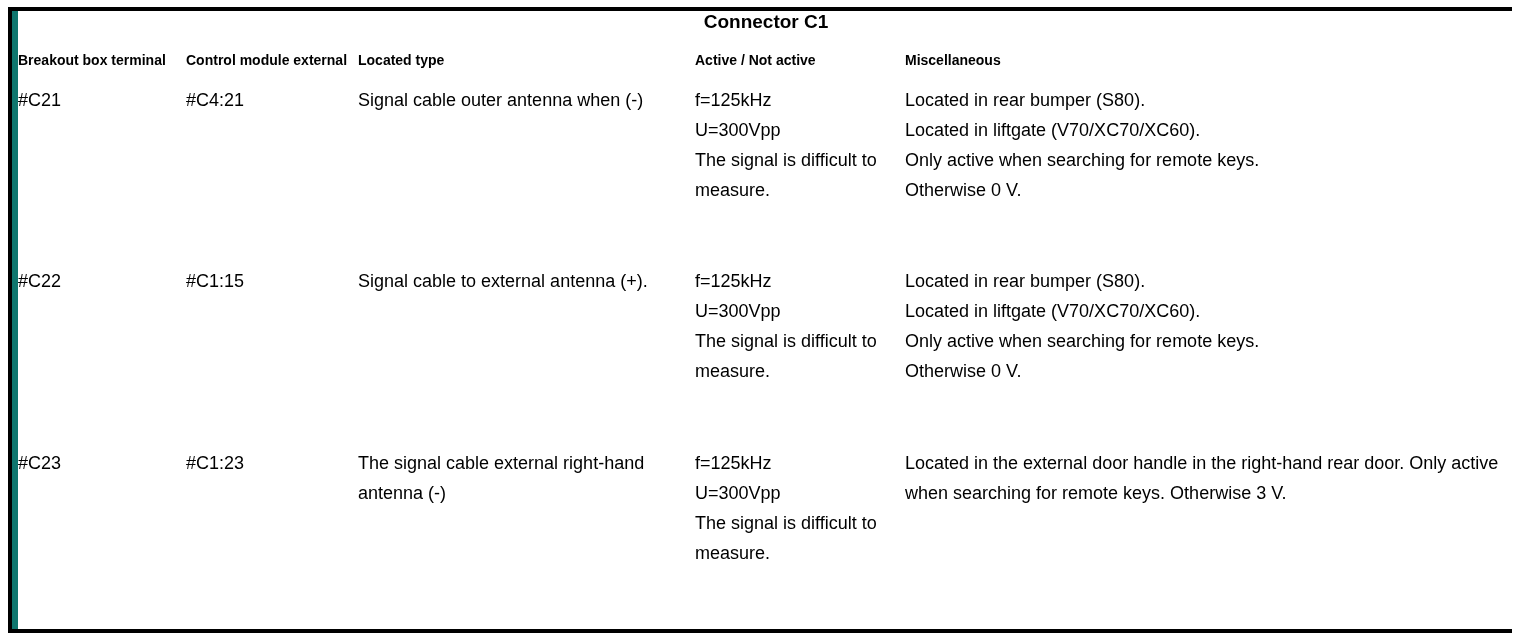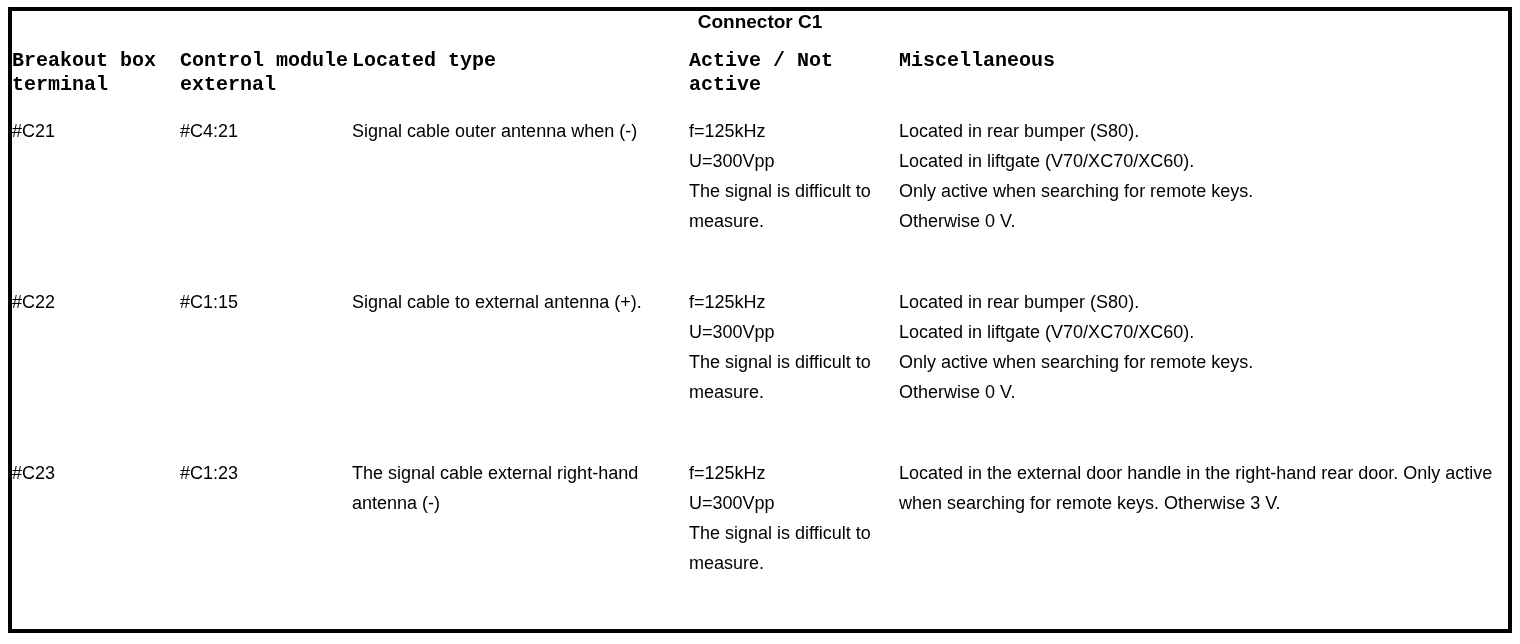--- a/index.html
+++ b/index.html
@@ -17,20 +17,21 @@
 
   .sheet {
     position: absolute;
     left: 8px;
     top: 7px;
     width: 1504px;
     height: 626px;
     box-sizing: border-box;
     border: 4px solid #000000;
     background: #0f766e;
+    padding-left: 6px;
   }
 
   table.spec {
     width: 100%;
     height: 100%;
     border-collapse: collapse;
     table-layout: fixed;
     background: #ffffff;
   }
 
@@ -48,26 +49,25 @@
     font-size: 19px;
     line-height: 21px;
     height: 38px;
     padding: 7px 0 0 0;
     border-bottom: 2px solid #000000;
   }
 
   
   .hdr {
     font-weight: bold;
-    font-size: 20px;
+    font-size: 14px;
     line-height: 23.5px;
     padding: 7px 5px 5px 6px;
     border-bottom: 2px solid #000000;
     border-right: 2px solid #000000;
-    font-family: Liberation Mono, monospace;
   }
   .hdr.last { border-right: 0; }
 
   
   .cell {
     font-size: 18px;
     line-height: 30px;
     padding: 6px 8px 5px 6px;
     border-bottom: 2px solid #000000;
     border-right: 2px solid #000000;

